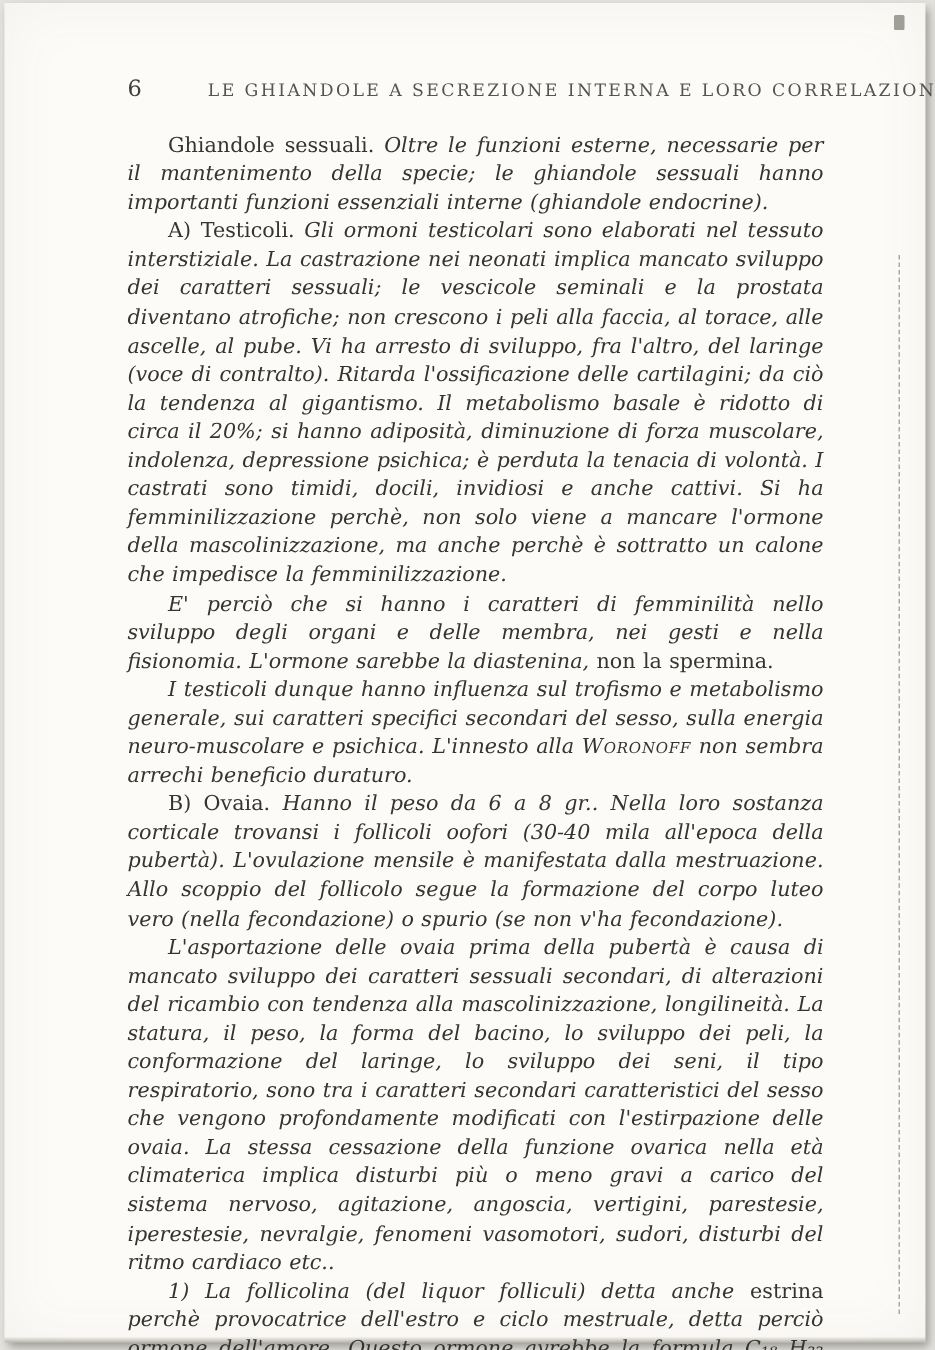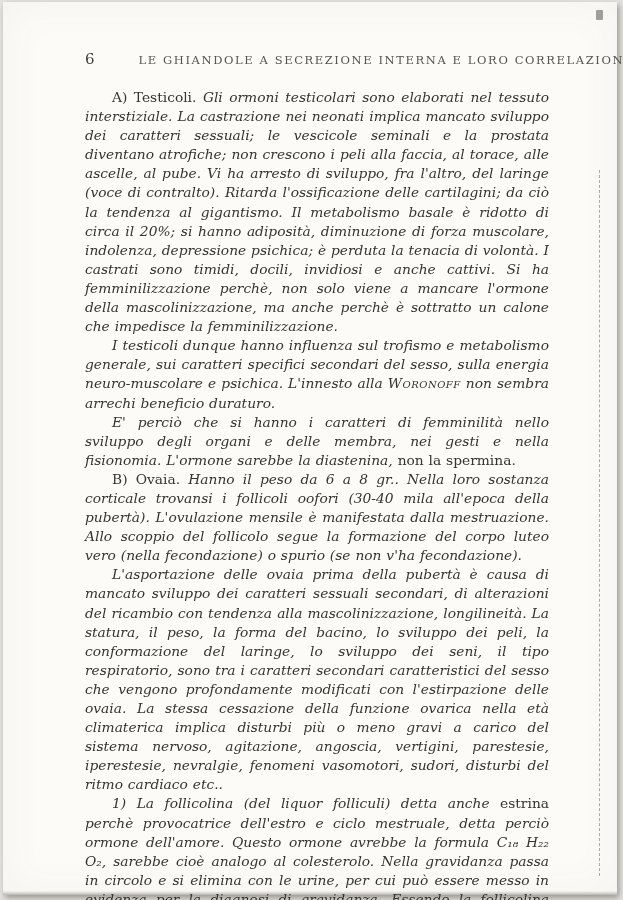--- a/index.html
+++ b/index.html
@@ -102,23 +102,24 @@
 
 <div class="scan-frame">
   <div class="page">
 
     <div class="page-header">
       <span class="page-number">6</span>
       <span class="running-title">LE GHIANDOLE A SECREZIONE INTERNA E LORO CORRELAZIONI ECC.</span>
     </div>
 
     <div class="text-block">
+        <p class="para"><span class="seg-roman">Ghiandole sessuali. </span><span class="seg-italic">Oltre le funzioni esterne, necessarie per il mantenimento della specie; le ghiandole sessuali hanno importanti funzioni essenziali interne (ghiandole endocrine).</span></p>
         <p class="para"><span class="seg-roman">A) Testicoli. </span><span class="seg-italic">Gli ormoni testicolari sono elaborati nel tessuto interstiziale. La castrazione nei neonati implica mancato sviluppo dei caratteri sessuali; le vescicole seminali e la prostata diventano atrofiche; non crescono i peli alla faccia, al torace, alle ascelle, al pube. Vi ha arresto di sviluppo, fra l'altro, del laringe (voce di contralto). Ritarda l'ossificazione delle cartilagini; da ciò la tendenza al gigantismo. Il metabolismo basale è ridotto di circa il 20%; si hanno adiposità, diminuzione di forza muscolare, indolenza, depressione psichica; è perduta la tenacia di volontà. I castrati sono timidi, docili, invidiosi e anche cattivi. Si ha femminilizzazione perchè, non solo viene a mancare l'ormone della mascolinizzazione, ma anche perchè è sottratto un calone che impedisce la femminilizzazione.</span></p>
+        <p class="para"><span class="seg-italic">E' perciò che si hanno i caratteri di femminilità nello sviluppo degli organi e delle membra, nei gesti e nella fisionomia. L'ormone sarebbe la diastenina, </span><span class="seg-roman">non la spermina.</span></p>
         <p class="para"><span class="seg-italic">I testicoli dunque hanno influenza sul trofismo e metabolismo generale, sui caratteri specifici secondari del sesso, sulla energia neuro-muscolare e psichica. L'innesto alla </span><span class="seg-smallcaps">Woronoff</span><span class="seg-italic"> non sembra arrechi beneficio duraturo.</span></p>
-        <p class="para"><span class="seg-italic">E' perciò che si hanno i caratteri di femminilità nello sviluppo degli organi e delle membra, nei gesti e nella fisionomia. L'ormone sarebbe la diastenina, </span><span class="seg-roman">non la spermina.</span></p>
         <p class="para"><span class="seg-roman">B) Ovaia. </span><span class="seg-italic">Hanno il peso da 6 a 8 gr.. Nella loro sostanza corticale trovansi i follicoli oofori (30-40 mila all'epoca della pubertà). L'ovulazione mensile è manifestata dalla mestruazione. Allo scoppio del follicolo segue la formazione del corpo luteo vero (nella fecondazione) o spurio (se non v'ha fecondazione).</span></p>
         <p class="para"><span class="seg-italic">L'asportazione delle ovaia prima della pubertà è causa di mancato sviluppo dei caratteri sessuali secondari, di alterazioni del ricambio con tendenza alla mascolinizzazione, longilineità. La statura, il peso, la forma del bacino, lo sviluppo dei peli, la conformazione del laringe, lo sviluppo dei seni, il tipo respiratorio, sono tra i caratteri secondari caratteristici del sesso che vengono profondamente modificati con l'estirpazione delle ovaia. La stessa cessazione della funzione ovarica nella età climaterica implica disturbi più o meno gravi a carico del sistema nervoso, agitazione, angoscia, vertigini, parestesie, iperestesie, nevralgie, fenomeni vasomotori, sudori, disturbi del ritmo cardiaco etc..</span></p>
         <p class="para"><span class="seg-italic">1) La follicolina (del liquor folliculi) detta anche </span><span class="seg-roman">estrina</span><span class="seg-italic"> perchè provocatrice dell'estro e ciclo mestruale, detta perciò ormone dell'amore. Questo ormone avrebbe la formula C₁₈ H₂₂ O₂, sarebbe cioè analogo al colesterolo. Nella gravidanza passa in circolo e si elimina con le urine, per cui può essere messo in evidenza per la diagnosi di gravidanza. Essendo la follicolina antagonista dell'insulina, quanto più v'ha di essa tanto maggiore è il bisogno dell'insulina.</span></p>
       </div>
 
     <div class="margin-dashes"></div>
     <div class="corner-speck-top"></div>
     <div class="bottom-edge"></div>
   </div>
 </div>

